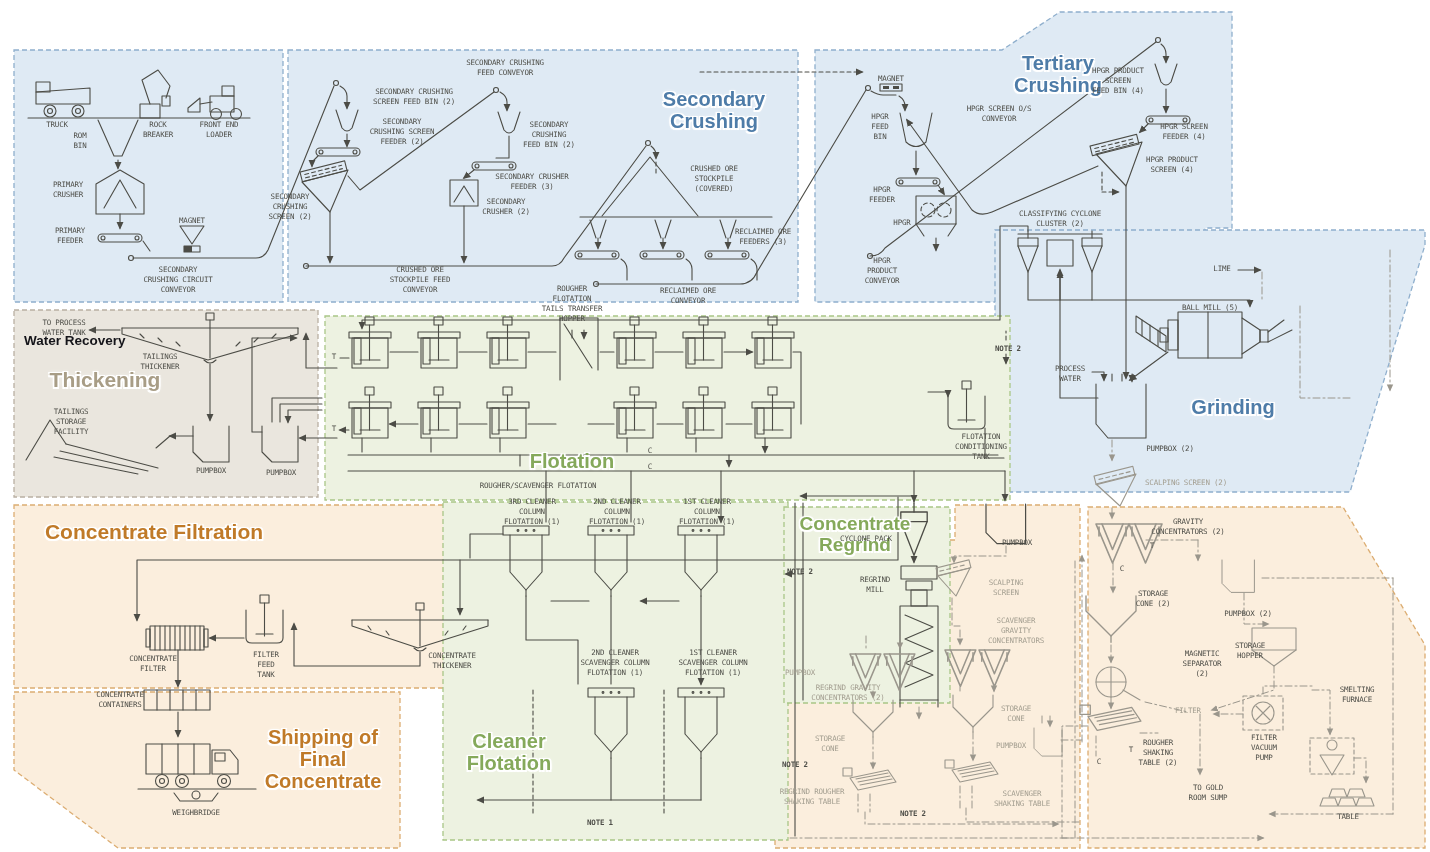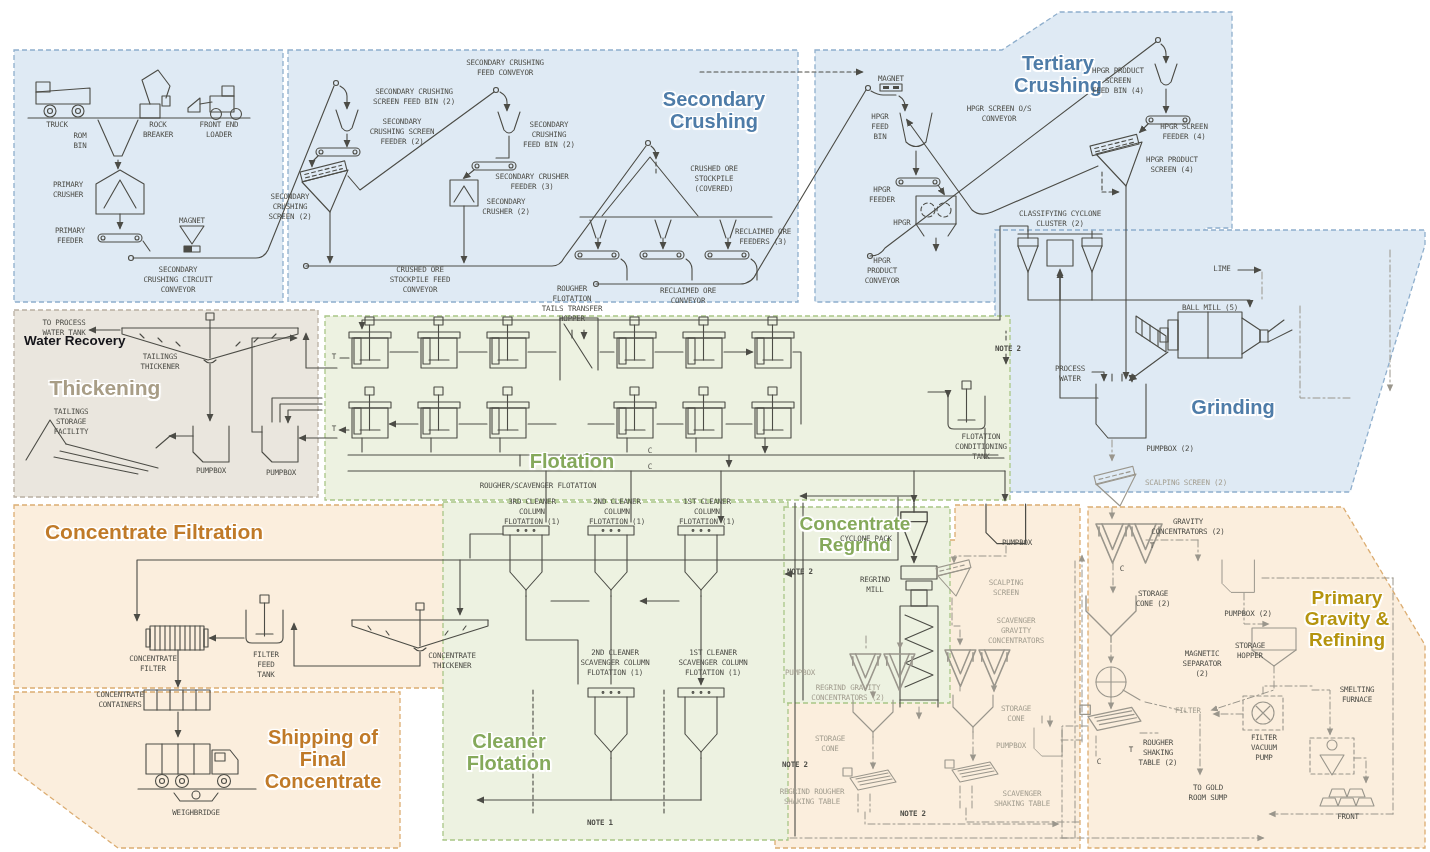--- a/index.html
+++ b/index.html
@@ -23,21 +23,21 @@
   .dsh{stroke-dasharray:4 3;}
   .gry{stroke:var(--line-gray);}
   .blk{fill:var(--line);stroke:none;}
   .lbl{position:absolute;transform:translateX(-50%);text-align:center;white-space:pre;
        font:7.5px/1.32 "DejaVu Sans Mono",monospace;color:var(--label-text);letter-spacing:-0.2px;}
   .lbl.b{font-weight:bold;}
   .lbl.faint{color:#a39e90;}
   .ztitle{position:absolute;transform:translateX(-50%);font-family:"Liberation Sans",sans-serif;
        font-weight:700;text-align:center;line-height:1.1;font-size:20px;
        text-shadow:-1.5px -1.5px 0 #fff,1.5px -1.5px 0 #fff,-1.5px 1.5px 0 #fff,1.5px 1.5px 0 #fff,0 0 4px #fff;}
-  .tblue{color:var(--title-blue);} .tgreen{color:var(--title-green);} .ttan{color:var(--title-tan);margin-top:8px;}
+  .tblue{color:var(--title-blue);} .tgreen{color:var(--title-green);} .ttan{color:var(--title-tan);}
   .torange{color:var(--title-orange);} .tgold{color:var(--title-gold);}
   .wrec{position:absolute;font-family:"Liberation Sans",sans-serif;font-weight:700;font-size:13.5px;color:#15151a;}
 </style>
 </head>
 <body>
 
 <div id="stage">
 
 <svg width="1430" height="852" viewBox="0 0 1430 852">
   <defs>
@@ -554,21 +554,20 @@
 <div class="ztitle tblue" style="left:714px;top:88px;width:136px">Secondary Crushing</div>
 <div class="ztitle tblue" style="left:1058px;top:52px;width:140px">Tertiary Crushing</div>
 <div class="ztitle tblue" style="left:1233px;top:396px;width:140px">Grinding</div>
 <div class="ztitle ttan" style="left:105px;top:368px;width:160px;font-size:21px">Thickening</div>
 <div class="wrec" style="left:24px;top:333px">Water Recovery</div>
 <div class="ztitle tgreen" style="left:572px;top:450px;width:120px">Flotation</div>
 <div class="ztitle tgreen" style="left:509px;top:730px;width:118px">Cleaner Flotation</div>
 <div class="ztitle tgreen" style="left:855px;top:514px;width:132px;font-size:19px">Concentrate Regrind</div>
 <div class="ztitle torange" style="left:154px;top:520px;width:242px;font-size:21px">Concentrate Filtration</div>
 <div class="ztitle torange" style="left:323px;top:726px;width:132px">Shipping of Final Concentrate</div>
-<div class="ztitle tgold" style="left:1347px;top:588px;width:112px;font-size:19px">Primary Gravity &amp; Refining</div>
 
 <div class="lbl" style="left:57px;top:120px">TRUCK</div>
 <div class="lbl" style="left:80px;top:131px">ROM
 BIN</div>
 <div class="lbl" style="left:158px;top:120px">ROCK
 BREAKER</div>
 <div class="lbl" style="left:219px;top:120px">FRONT END
 LOADER</div>
 <div class="lbl" style="left:68px;top:180px">PRIMARY
 CRUSHER</div>
@@ -722,15 +721,15 @@
 <div class="lbl" style="left:1131px;top:745px">T</div>
 <div class="lbl" style="left:1099px;top:757px">C</div>
 <div class="lbl faint" style="left:1188px;top:706px">FILTER</div>
 <div class="lbl" style="left:1264px;top:733px">FILTER
 VACUUM
 PUMP</div>
 <div class="lbl" style="left:1208px;top:783px">TO GOLD
 ROOM SUMP</div>
 <div class="lbl" style="left:1357px;top:685px">SMELTING
 FURNACE</div>
-<div class="lbl" style="left:1348px;top:812px">FRONT</div>
+<div class="lbl" style="left:1348px;top:812px">TABLE</div>
 
 </div>
 
 </body></html>

